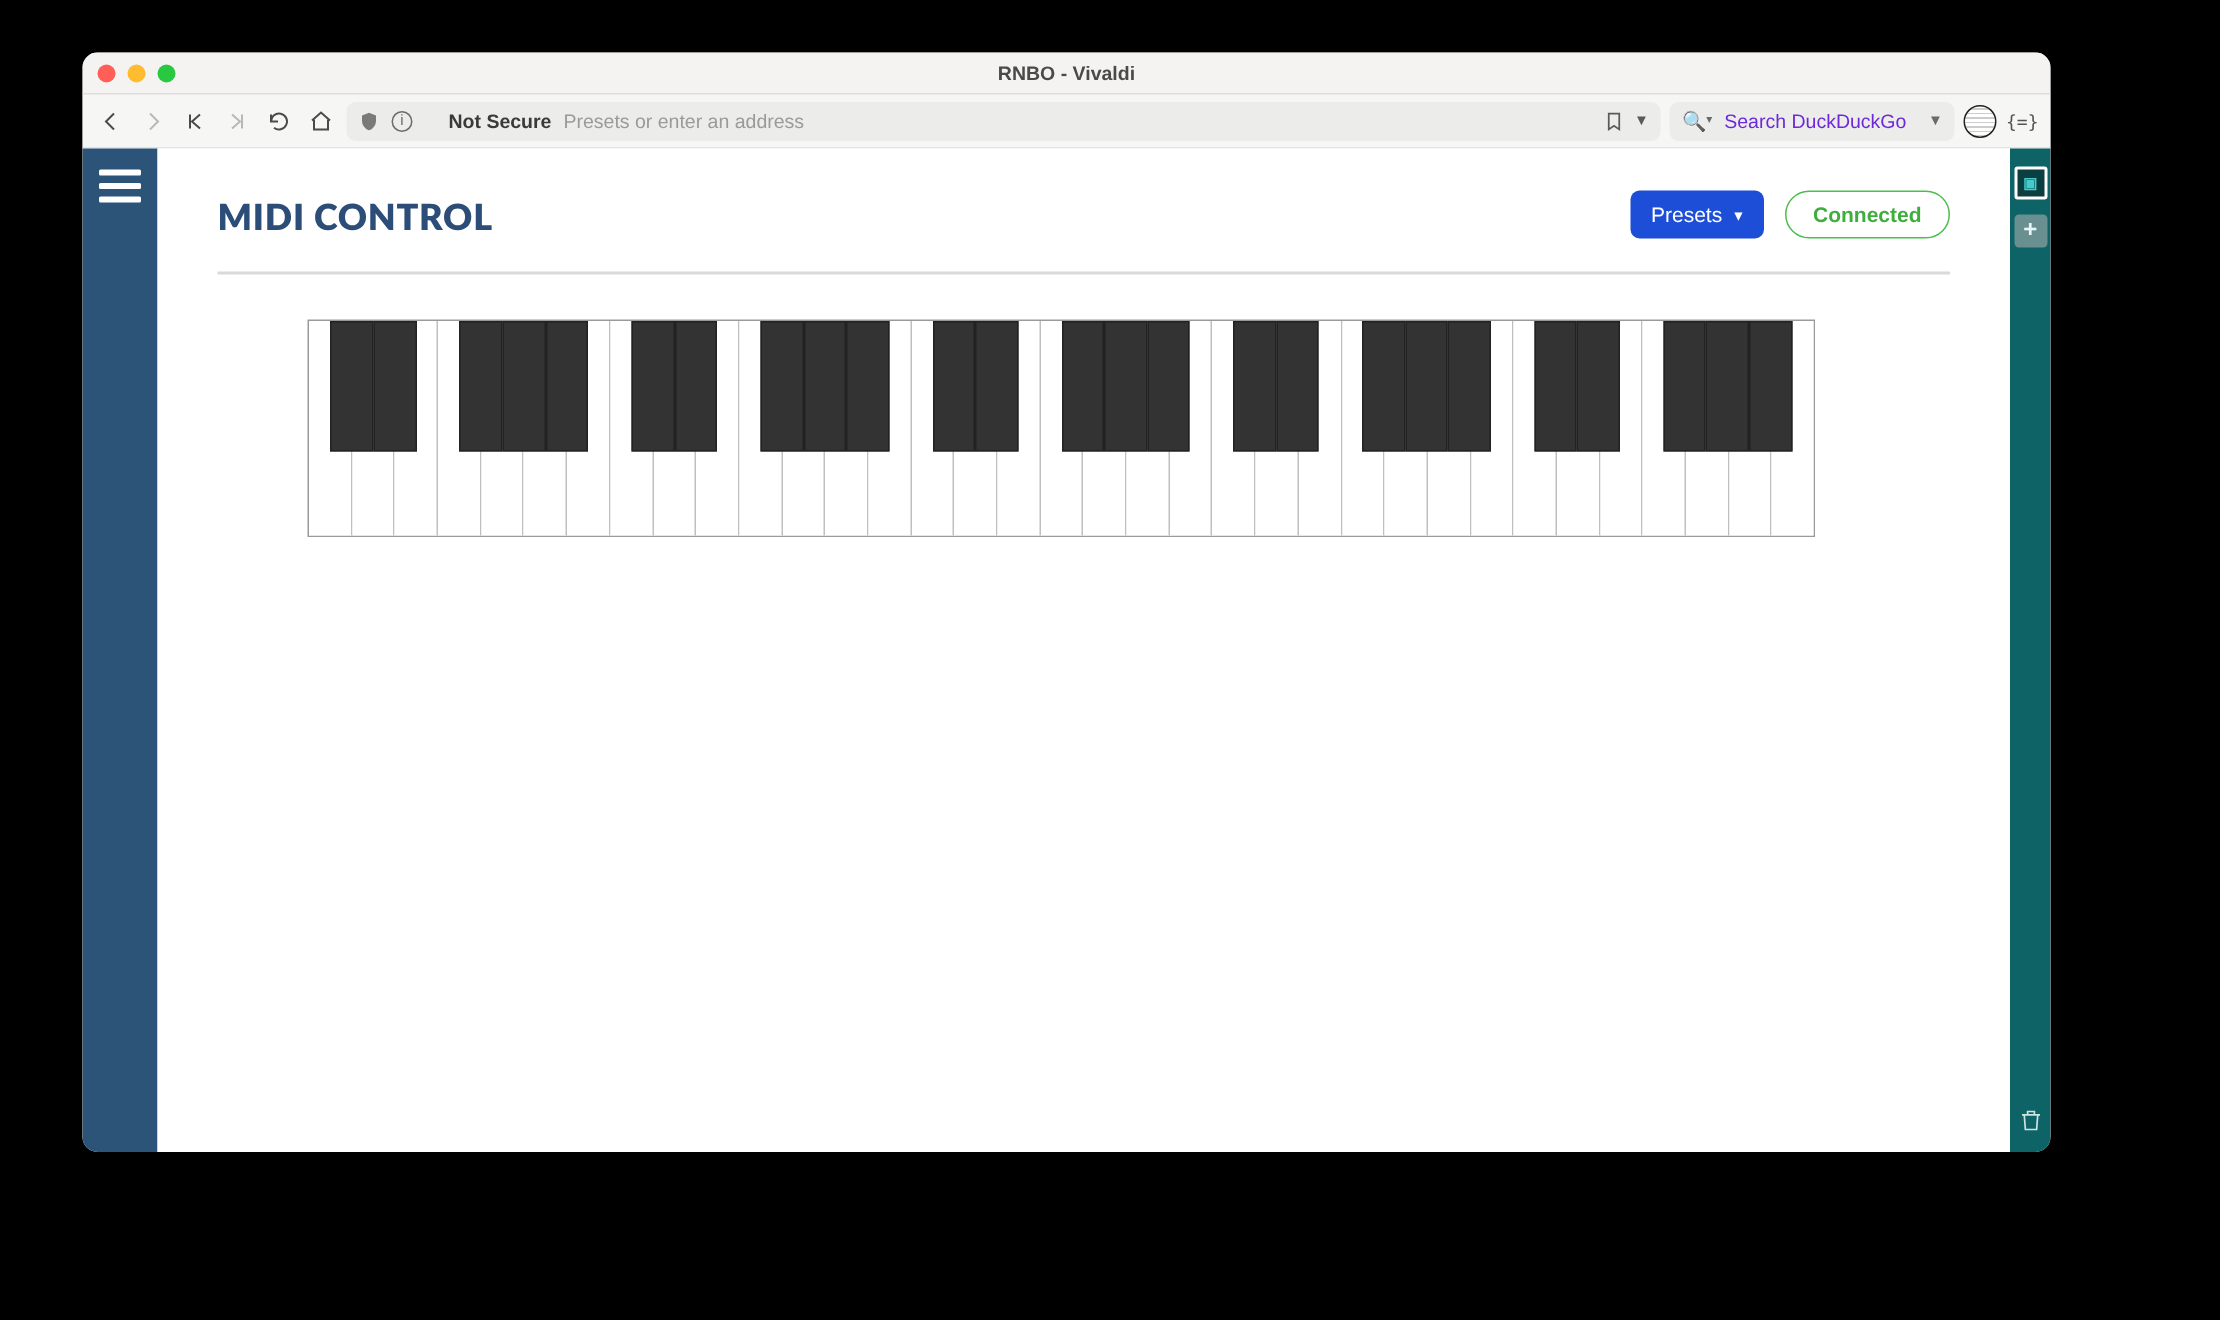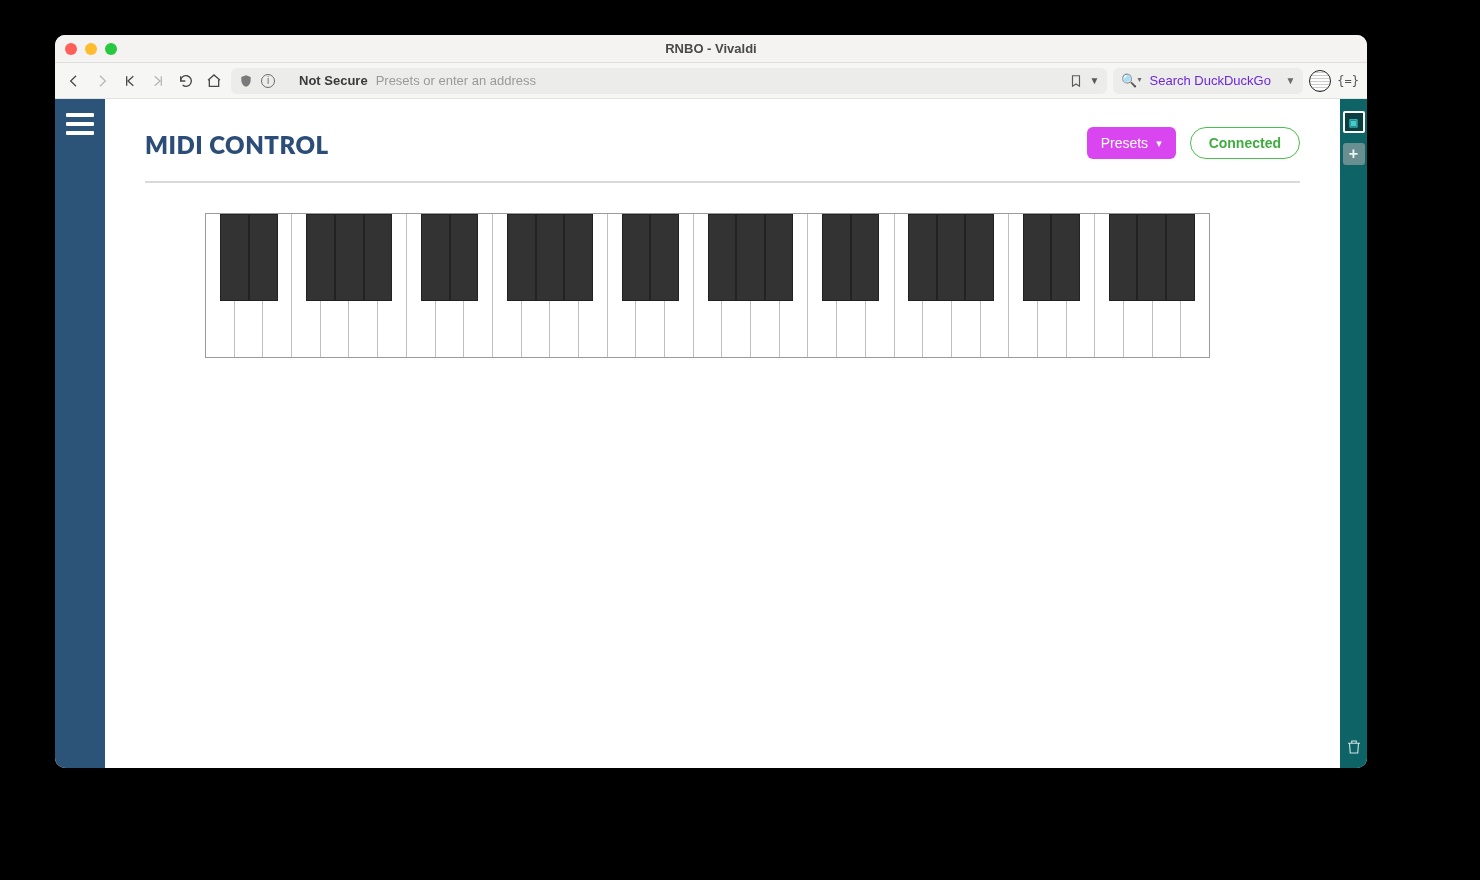--- a/index.html
+++ b/index.html
@@ -81,21 +81,21 @@
   .hamburger span{ height:4px; background:#fff; border-radius:1px; display:block; }
 
   .content{ flex:1; background:#fff; padding:28px 40px 0 40px; overflow:hidden; position:relative;}
   .content-header{ display:flex; align-items:flex-end; gap:14px; }
   .page-title{
     font-size:24px; font-weight:800; letter-spacing:.5px; color:#2b4d78;
     font-family: "Lato","Helvetica Neue",Arial,sans-serif;
   }
   .spacer{flex:1;}
   .presets-btn{
-    background:#d946ef; color:#fff; border:none; border-radius:6px;
+    background:#1d4ed8; color:#fff; border:none; border-radius:6px;
     padding:8px 14px; font-size:14px; font-weight:500; display:flex; align-items:center; gap:8px; cursor:pointer;
   }
   .presets-btn .chev{font-size:11px;}
   .connected{
     border:1.5px solid #4bbf4b; color:#3fae3f; background:#fff;
     border-radius:20px; padding:7px 18px; font-size:14px; font-weight:600;
   }
   .hr{ height:2px; background:#d9d9d9; margin-top:22px; }
 
   

